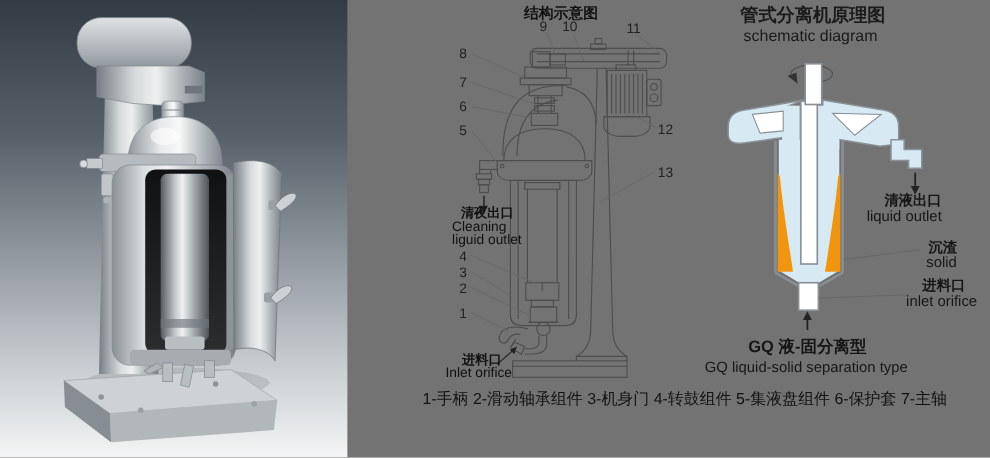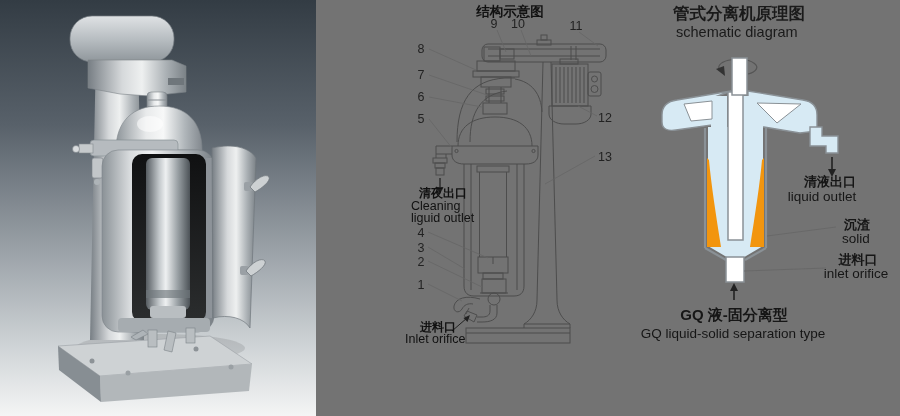--- a/index.html
+++ b/index.html
@@ -356,15 +356,16 @@
     <text class="r-cn" x="857" y="229" text-anchor="middle">沉渣</text>
     <text class="r-en" x="856" y="243" text-anchor="middle">solid</text>
     <text class="r-cn" x="858" y="264" text-anchor="middle">进料口</text>
     <text class="r-en" x="856" y="278" text-anchor="middle">inlet orifice</text>
     <text x="734" y="320" text-anchor="middle" font-size="15" font-weight="bold" fill="#161616">GQ 液-固分离型</text>
     <text x="733" y="338" text-anchor="middle" font-size="13.5" fill="#161616">GQ liquid-solid separation type</text>
   </svg>
   </div>
 
   <div class="caption">
+    <div>1-手柄 2-滑动轴承组件 3-机身门 4-转鼓组件 5-集液盘组件 6-保护套 7-主轴</div>
   </div>
 
 </div>
 
 </body></html>

